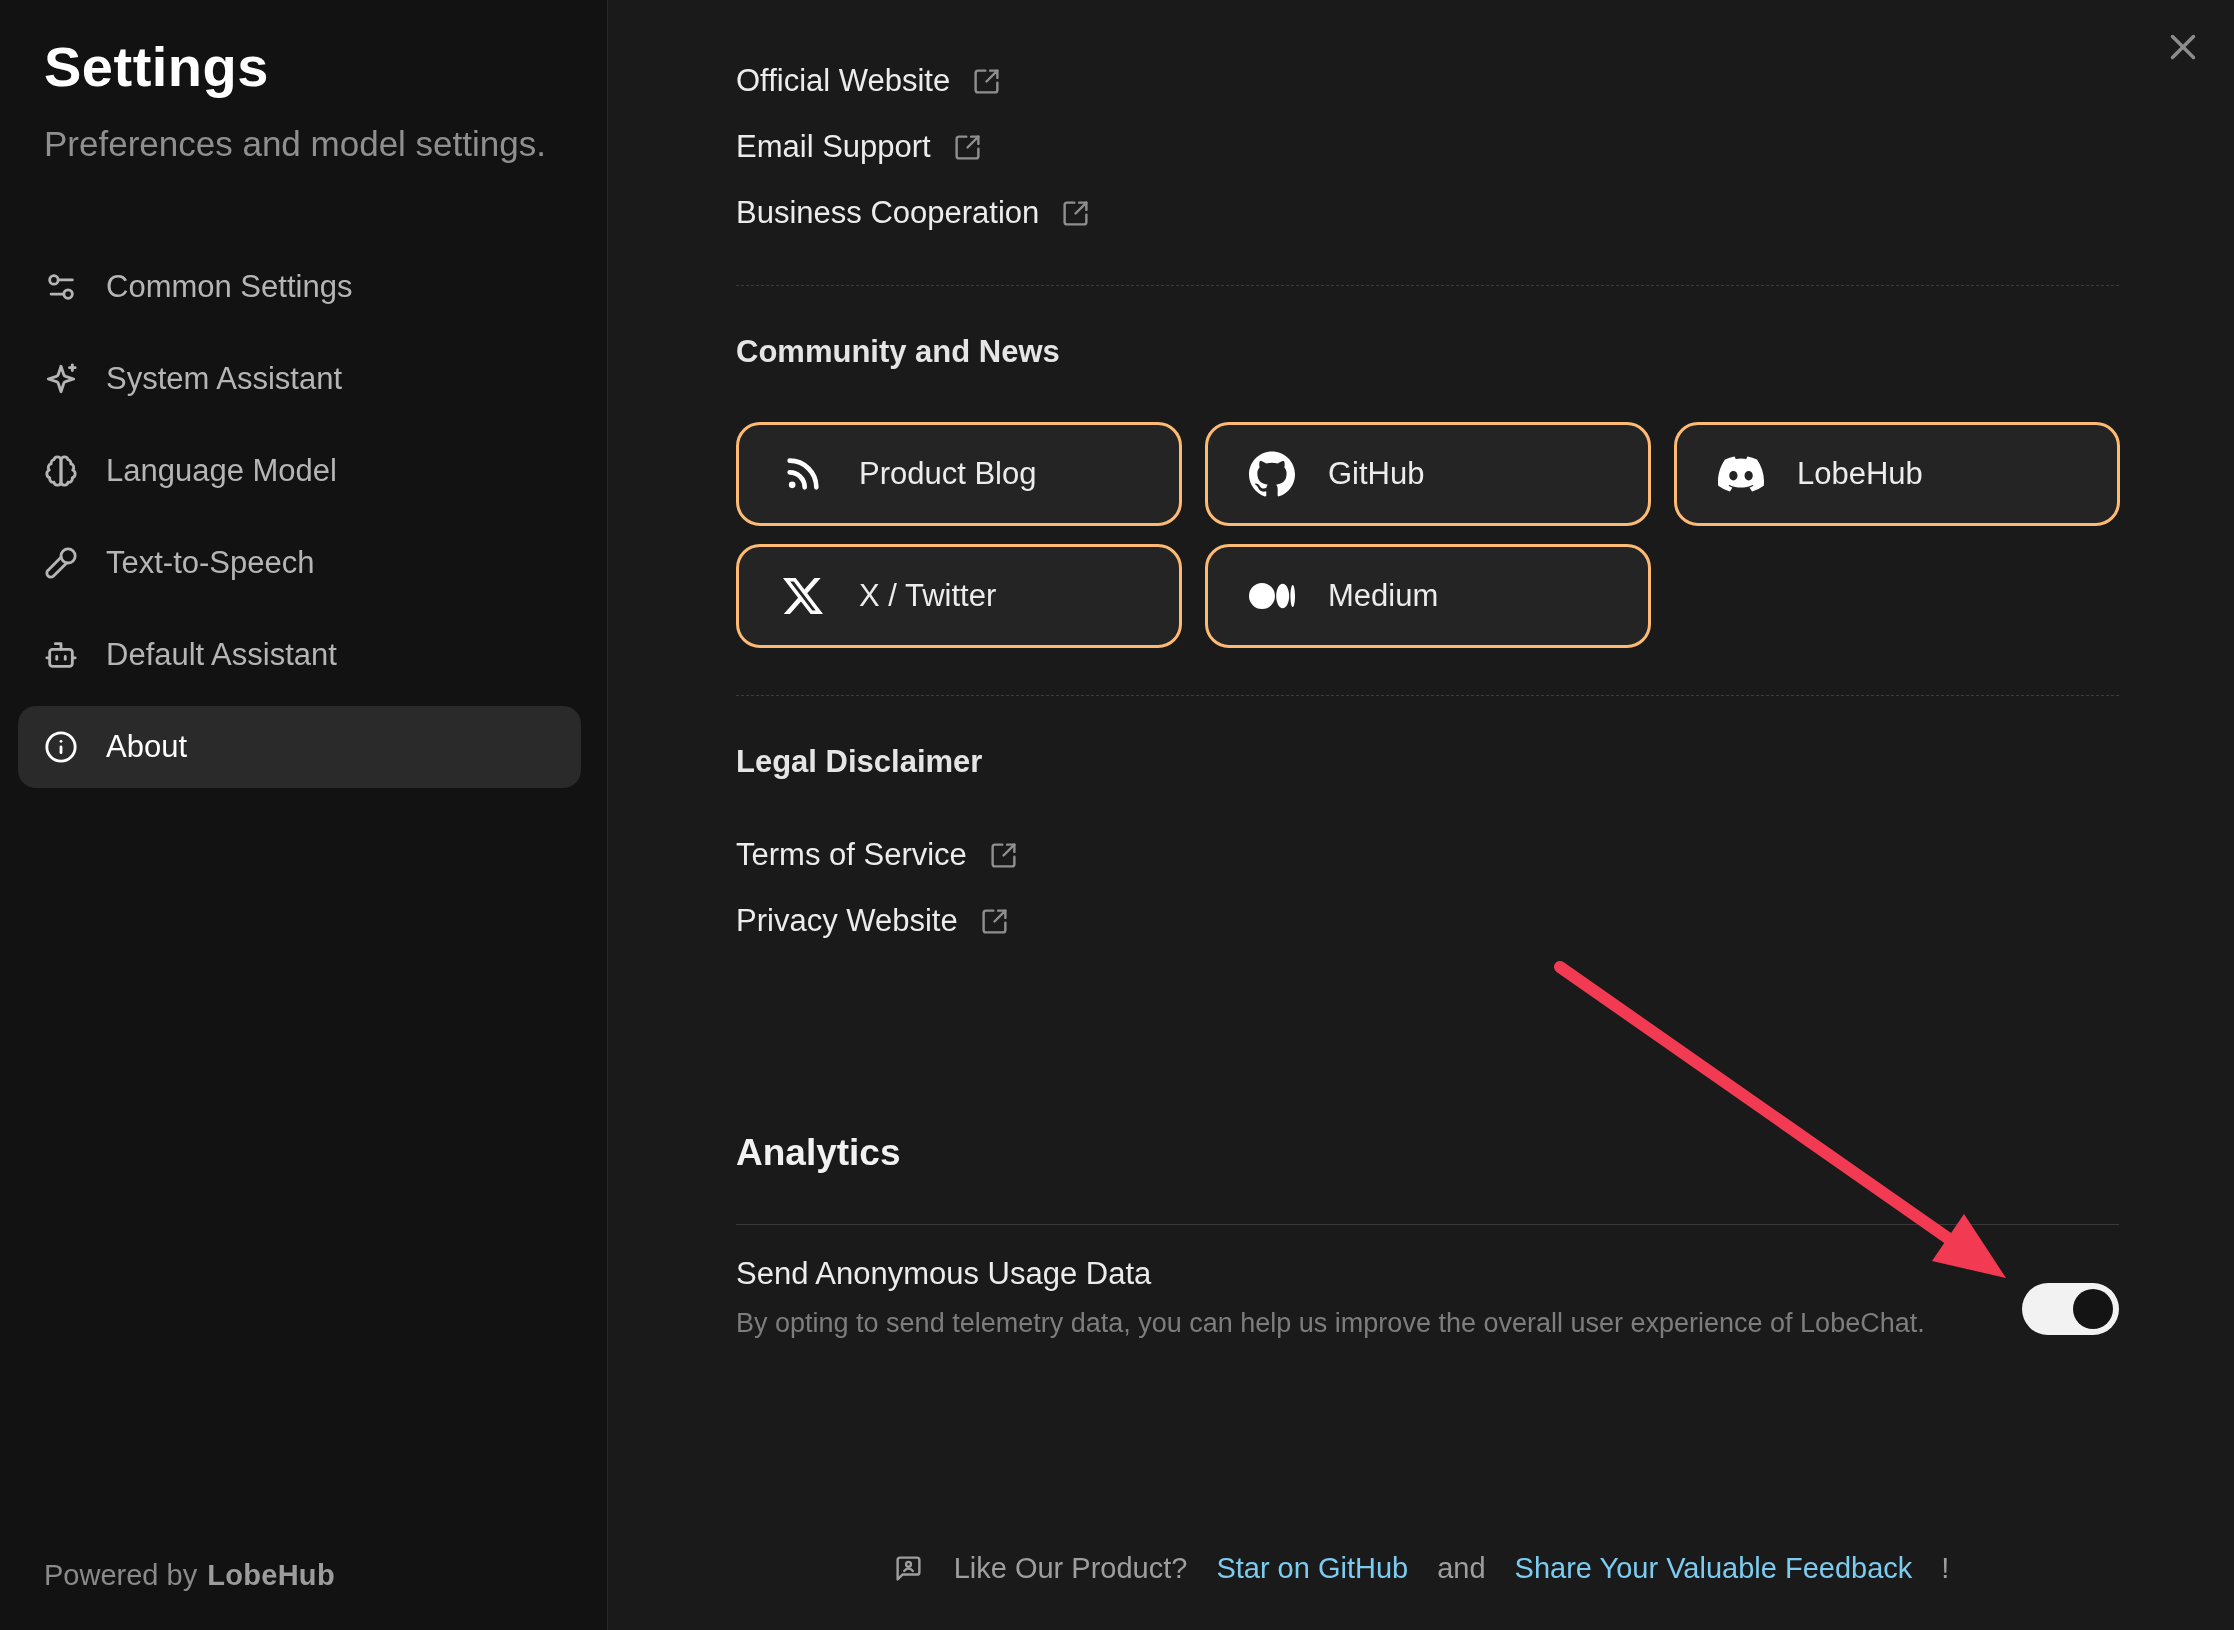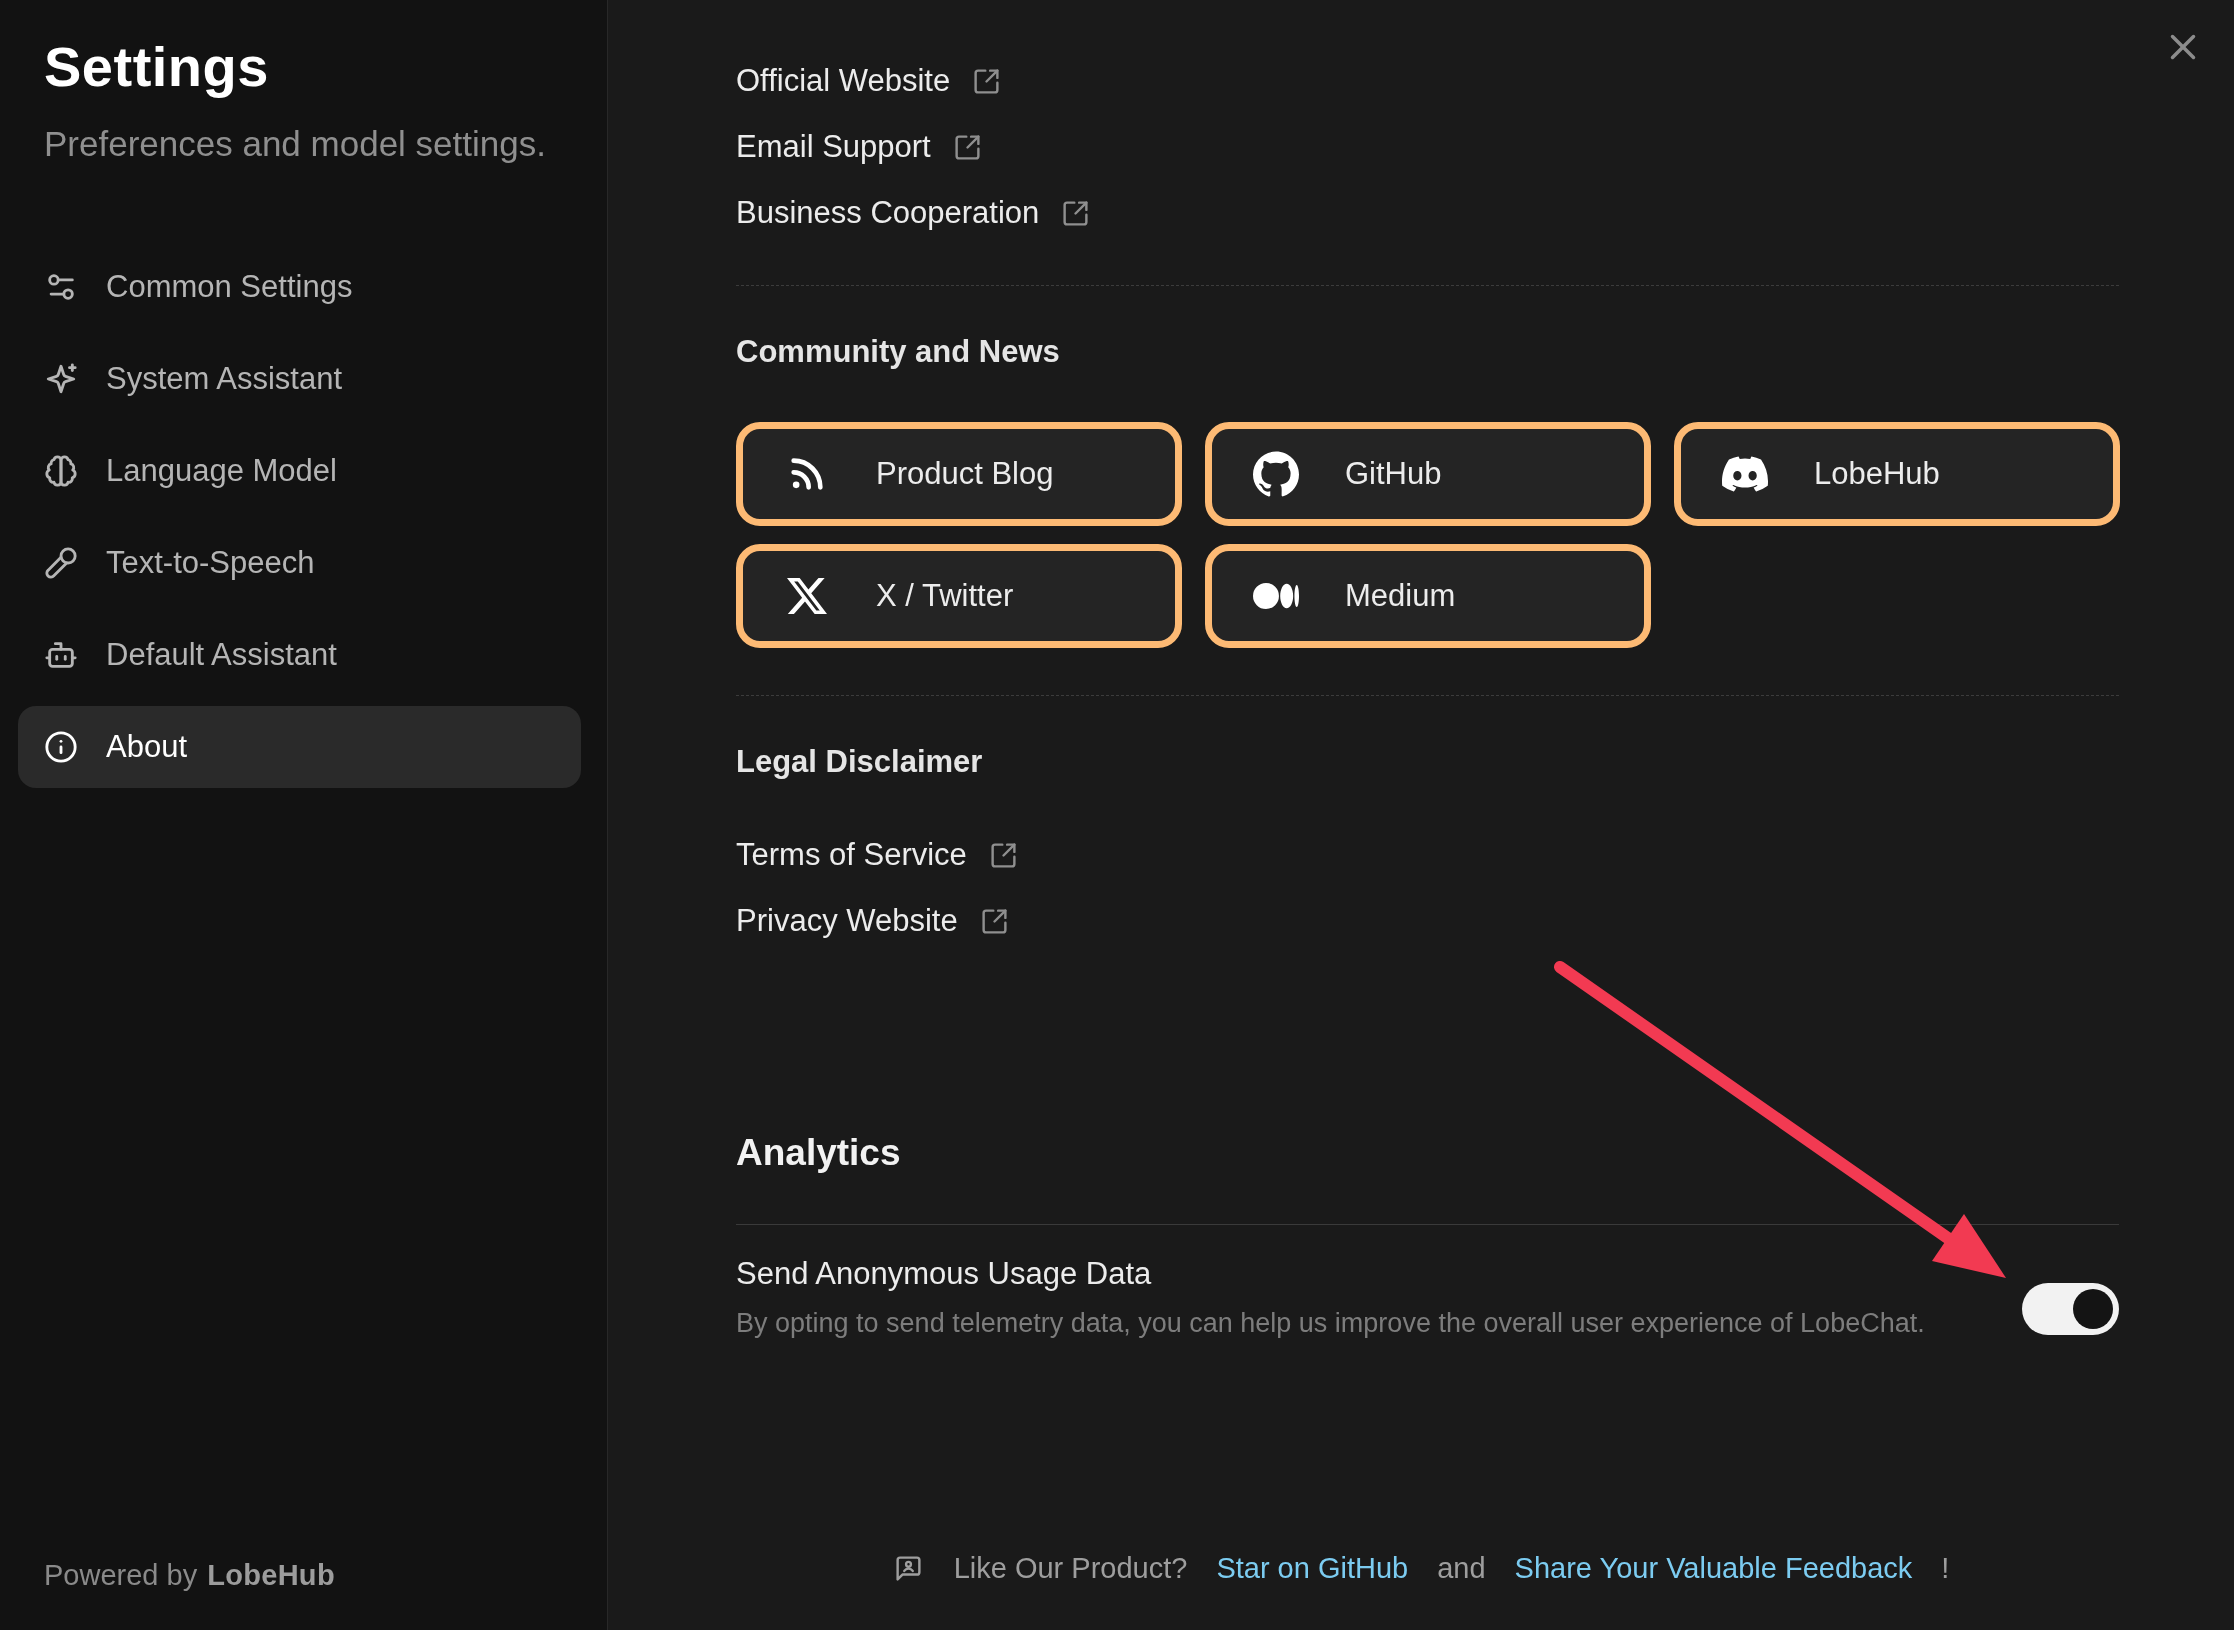--- a/index.html
+++ b/index.html
@@ -35,22 +35,22 @@
     font-size:31px; color:#ececec; cursor:pointer; white-space:nowrap;
   }
   .ext-icon { display:flex; color:#8f8f8f; }
   .ext-icon svg { width:29px; height:29px; }
   .divider { position:absolute; left:127px; width:1383px; height:0; border-top:1px dashed #3c3c3c; }
   .divider.solid { border-top:1px solid #3a3a3a; }
   .section-heading { position:absolute; left:127px; margin:0; font-size:31px; font-weight:700; color:#e5e5e5; white-space:nowrap; }
   .page-heading { position:absolute; left:127px; margin:0; font-size:37px; font-weight:700; color:#f2f2f2; }
   .card {
     position:absolute; width:446px; height:104px; box-sizing:border-box;
-    background:#242424; border:7px solid #fdba74; border-radius:24px;
-    display:flex; align-items:center; gap:45px; padding-left:40px;
+    background:#242424; border:3px solid #fdba74; border-radius:24px;
+    display:flex; align-items:center; gap:32px; padding-left:40px;
     font-size:31px; color:#ececec; cursor:pointer; white-space:nowrap;
   }
   .brand-icon { width:48px; display:flex; align-items:center; justify-content:center; color:#ffffff; }
 
   .setting-title { position:absolute; left:127px; top:1256px; margin:0; font-size:31px; color:#ececec; }
   .setting-desc { position:absolute; left:127px; top:1308px; margin:0; font-size:27px; color:#7d7d7d; }
 
   .toggle {
     position:absolute; left:1413px; top:1283px; width:97px; height:52px;
     background:#f2f2f2; border-radius:26px; cursor:pointer;

